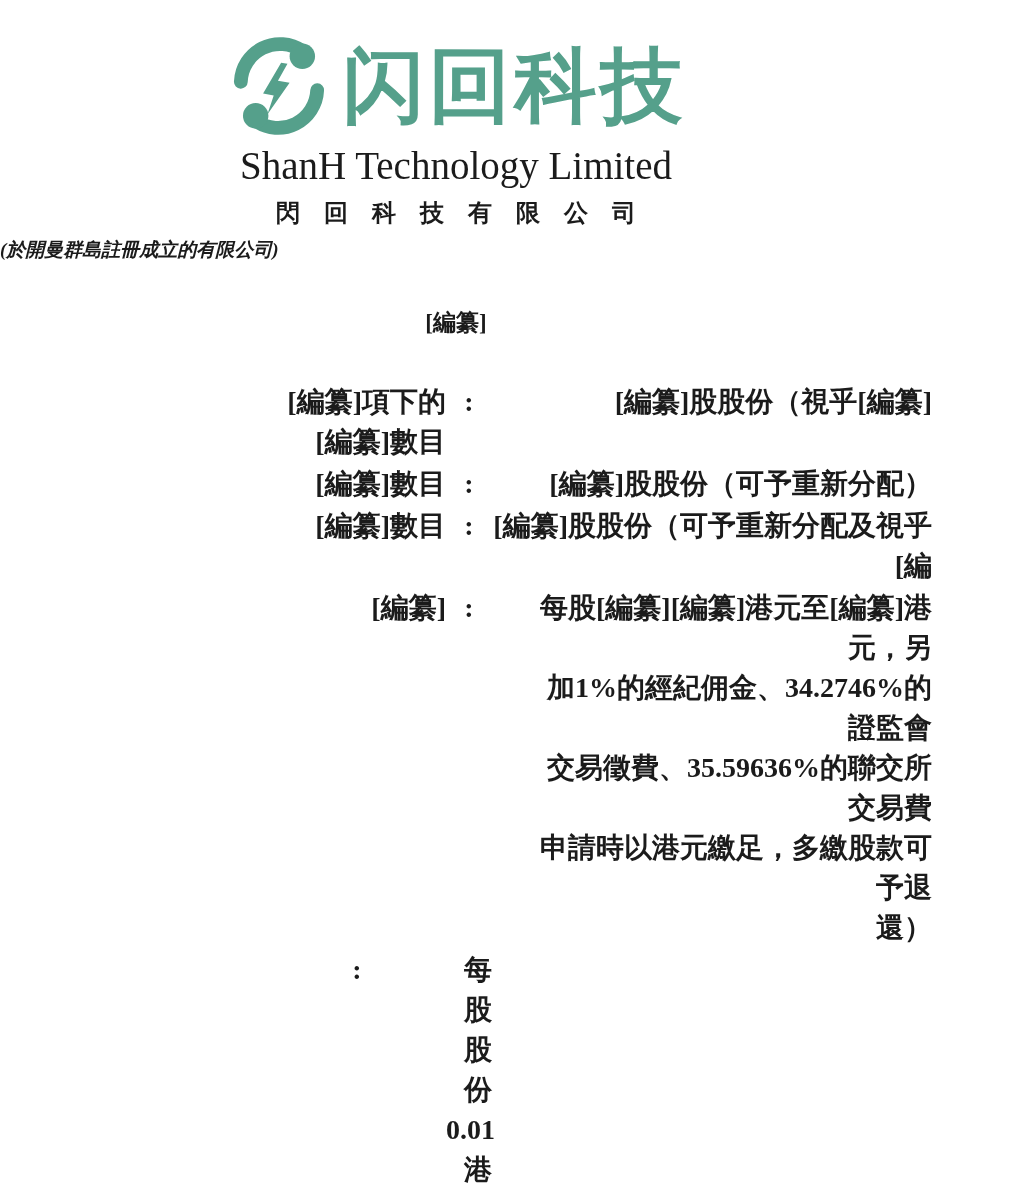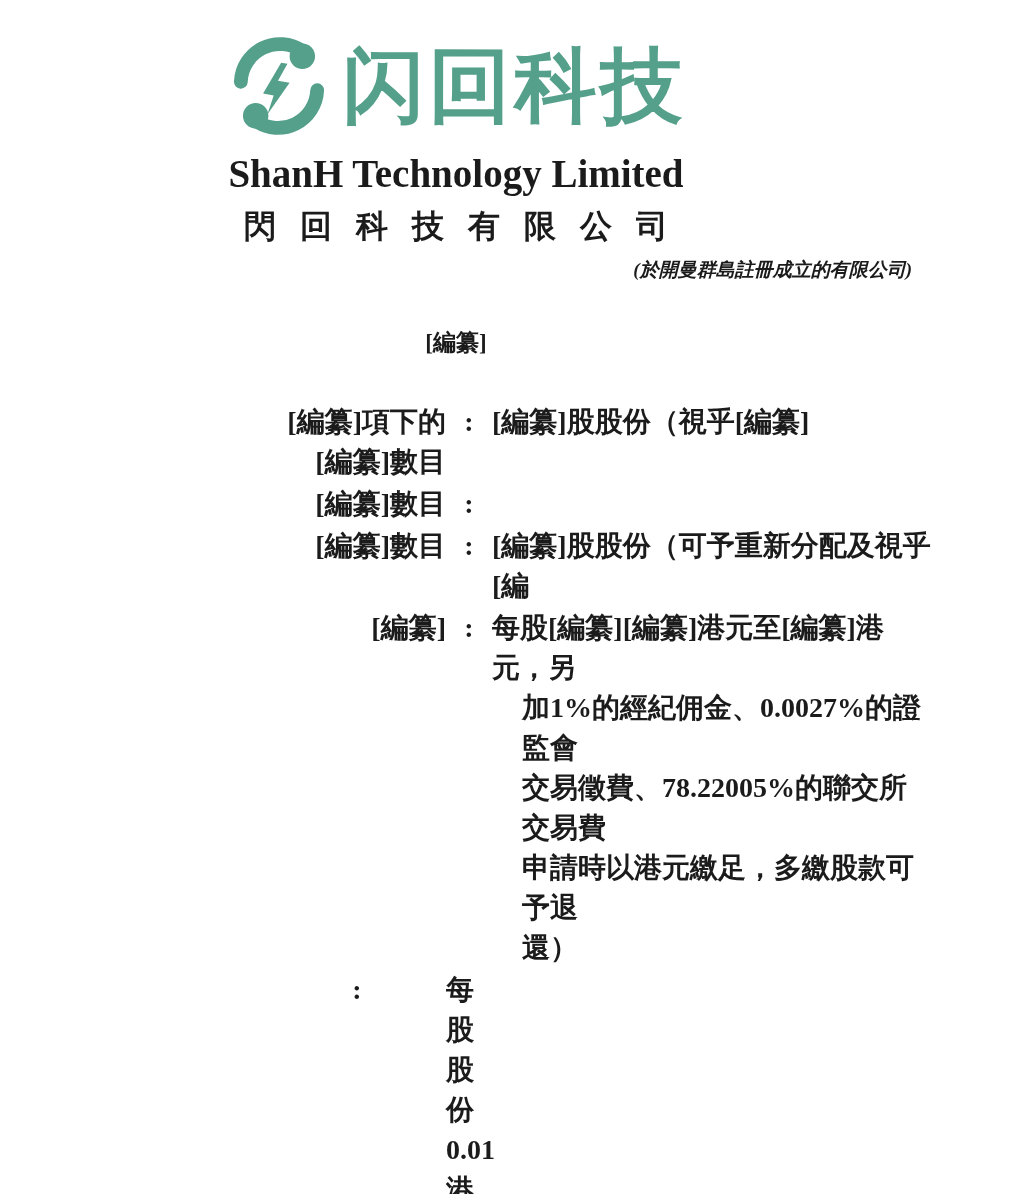--- a/index.html
+++ b/index.html
@@ -11,32 +11,32 @@
   .content{width:912px;position:relative;}
 
   
   .logo-row{margin-top:30px;display:flex;justify-content:center;align-items:center;gap:11px;height:112px;}
   .logo-icon{width:106px;height:106px;flex:0 0 auto;}
   .logo-text{
     font-family:"Liberation Sans","DejaVu Sans",sans-serif;
     font-weight:700;font-size:82px;line-height:1;letter-spacing:4px;
   }
 
-  .en-name{text-align:center;font-weight:700;font-size:39px;line-height:1.15;margin-top:10px;}
-  .cn-name{text-align:center;font-weight:700;font-size:32px;letter-spacing:24px;text-indent:24px;margin-top:8px;}
-  .incorp{text-align:right;font-weight:700;font-style:italic;font-size:19px;margin-top:8px;}
+  .en-name{text-align:center;font-weight:400;font-size:39px;line-height:1.15;margin-top:2px;}
+  .cn-name{text-align:center;font-weight:700;font-size:24px;letter-spacing:24px;text-indent:24px;margin-top:8px;}
+  .incorp{text-align:left;font-weight:700;font-style:italic;font-size:19px;margin-top:8px;}
 
   .redact-heading{text-align:center;font-weight:700;font-size:23px;margin-top:44px;}
 
   
   .offer-table{margin-top:44px;margin-left:268px;font-size:28px;font-weight:700;line-height:40px;}
   .orow{display:grid;grid-template-columns:178px 46px 440px;margin-bottom:2px;}
   .olabel{text-align:right;}
   .ocolon{text-align:center;}
-  .ovalue{text-align:left;}
+  .ovalue{text-align:right;}
   .ovalue .cont{padding-left:30px;}
 </style>
 </head>
 <body>
 
 <div class="content">
 
   <div class="logo-row">
     <svg class="logo-icon" viewBox="0 0 100 100" aria-hidden="true">
       <g fill="none" stroke="#55a08b" stroke-linecap="round">
@@ -67,39 +67,42 @@
         <div class="ocolon">:</div>
         <div class="ovalue">
           <div>[編纂]股股份（視乎[編纂]</div>
         </div>
       </div>
       <div class="orow">
         <div class="olabel">
           <div>[編纂]數目</div>
         </div>
         <div class="ocolon">:</div>
+        <div class="ovalue">
+          <div>[編纂]股股份（可予重新分配）</div>
+        </div>
       </div>
       <div class="orow">
         <div class="olabel">
           <div>[編纂]數目</div>
         </div>
         <div class="ocolon">:</div>
         <div class="ovalue">
           <div>[編纂]股股份（可予重新分配及視乎[編</div>
         </div>
       </div>
       <div class="orow">
         <div class="olabel">
           <div>[編纂]</div>
         </div>
         <div class="ocolon">:</div>
         <div class="ovalue">
           <div>每股[編纂][編纂]港元至[編纂]港元，另</div>
-          <div class="cont">加1%的經紀佣金、0.0027%的證監會</div>
-          <div class="cont">交易徵費、78.22005%的聯交所交易費</div>
+          <div class="cont">加1%的經紀佣金、34.2746%的證監會</div>
+          <div class="cont">交易徵費、35.59636%的聯交所交易費</div>
           <div class="cont">申請時以港元繳足，多繳股款可予退</div>
           <div class="cont">還）</div>
         </div>
       </div>
       <div class="orow">
         <div class="ocolon">:</div>
         <div class="ovalue">
           <div>每股股份0.01港元</div>
         </div>
       </div>

